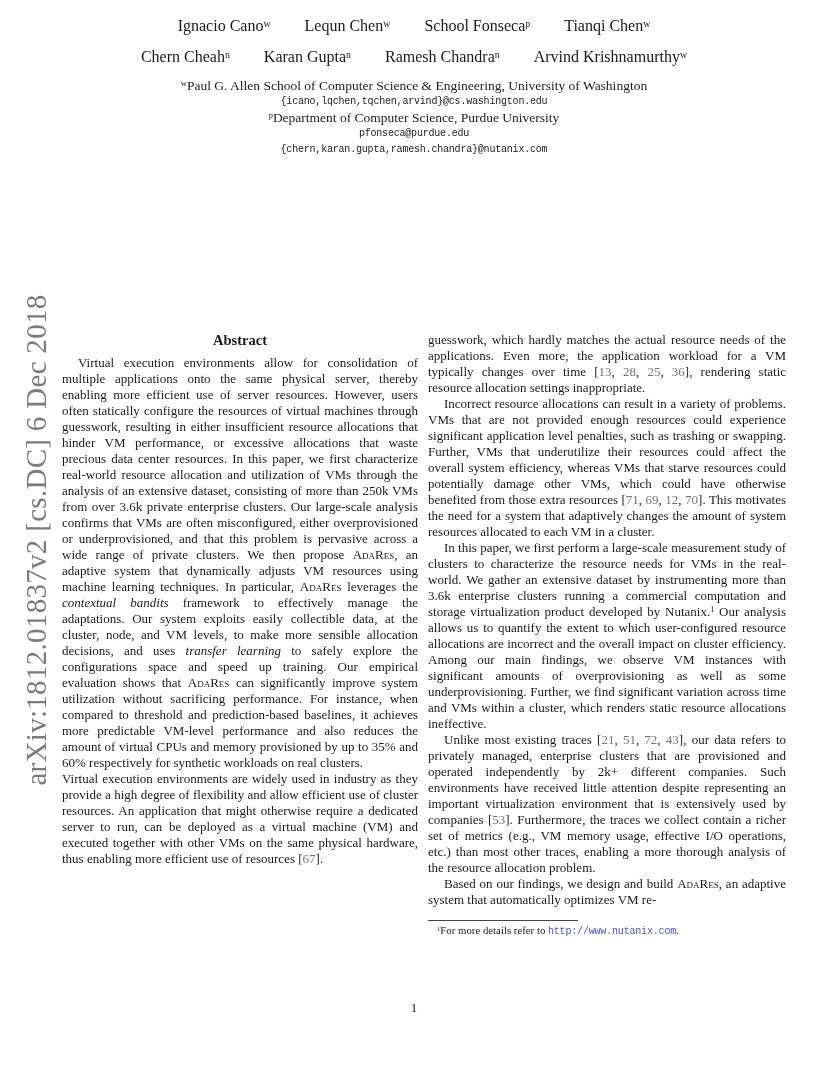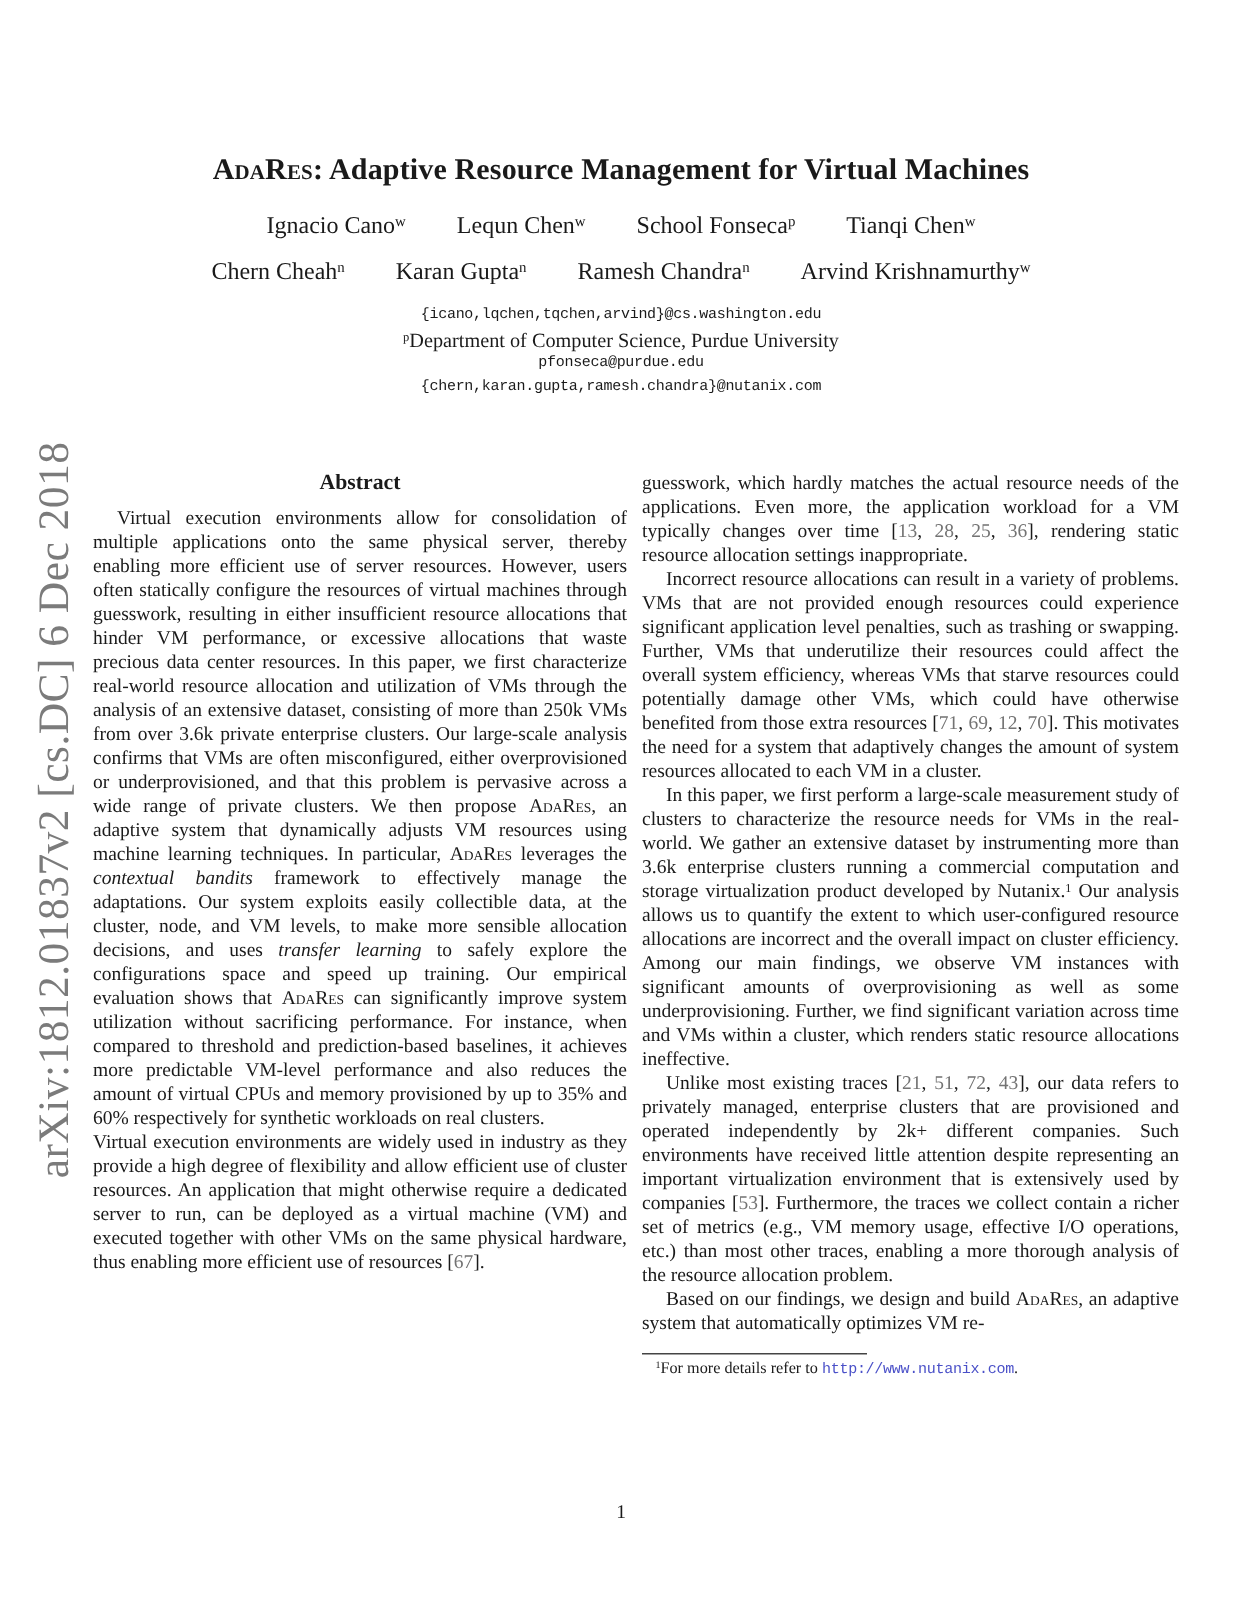--- a/index.html
+++ b/index.html
@@ -39,21 +39,21 @@
   .authors-row + .authors-row{margin-top:13px;}
   .author{display:inline-block;margin:0 15px;white-space:nowrap;}
   sup{font-size:0.62em;vertical-align:0.45em;line-height:0;}
   .affils{margin-top:12px;}
   .affil-serif{font-size:13.5px;line-height:16px;}
   .affil-mono{
     font-family:"Liberation Mono","DejaVu Sans Mono",monospace;
     font-size:10px;line-height:16px;letter-spacing:-0.2px;
   }
   .col{
-    position:absolute;top:314px;
+    position:absolute;top:332px;
     font-size:13px;line-height:16px;
   }
   .col-left{left:62px;width:356px;}
   .col-right{left:428px;width:358px;}
   .abstract-heading{
     text-align:center;font-weight:bold;font-size:14.5px;
     margin:0 0 7px 0;
   }
   .col p{margin:0;text-align:justify;}
   .col p.indent{text-indent:16px;}
@@ -85,37 +85,37 @@
   }
 </style>
 </head>
 <body>
 
 <div class="page">
 
   <div class="arxiv-side">arXiv:1812.01837v2  [cs.DC]  6 Dec 2018</div>
 
   <div class="header">
-    <div class="title"><span class="sc">AdaRes</span><span>: Adaptive Resource Management for Virtual Machines</span></div>
 
     <div class="authors-row">
       <span class="author"><span>Ignacio Cano</span><sup>w</sup></span>
       <span class="author"><span>Lequn Chen</span><sup>w</sup></span>
       <span class="author"><span>School Fonseca</span><sup>p</sup></span>
       <span class="author"><span>Tianqi Chen</span><sup>w</sup></span>
     </div>
 
     <div class="authors-row">
       <span class="author"><span>Chern Cheah</span><sup>n</sup></span>
       <span class="author"><span>Karan Gupta</span><sup>n</sup></span>
       <span class="author"><span>Ramesh Chandra</span><sup>n</sup></span>
       <span class="author"><span>Arvind Krishnamurthy</span><sup>w</sup></span>
     </div>
 
     <div class="affils">
+      <div class="affil-serif"><sup>w</sup><span>Paul G. Allen School of Computer Science &amp; Engineering, University of Washington</span></div>
       <div class="affil-mono">{icano,lqchen,tqchen,arvind}@cs.washington.edu</div>
       <div class="affil-serif"><sup>p</sup><span>Department of Computer Science, Purdue University</span></div>
       <div class="affil-mono">pfonseca@purdue.edu</div>
       <div class="affil-mono">{chern,karan.gupta,ramesh.chandra}@nutanix.com</div>
     </div>
   </div>
 
   <div class="col col-left">
     <div class="abstract-heading">Abstract</div>
     <p class="indent">Virtual execution environments allow for consolidation of multiple applications onto the same physical server, thereby enabling more efficient use of server resources. However, users often statically configure the resources of virtual machines through guesswork, resulting in either insufficient resource allocations that hinder VM performance, or excessive allocations that waste precious data center resources. In this paper, we first characterize real-world resource allocation and utilization of VMs through the analysis of an extensive dataset, consisting of more than 250k VMs from over 3.6k private enterprise clusters. Our large-scale analysis confirms that VMs are often misconfigured, either overprovisioned or underprovisioned, and that this problem is pervasive across a wide range of private clusters. We then propose <span class="sc">AdaRes</span>, an adaptive system that dynamically adjusts VM resources using machine learning techniques. In particular, <span class="sc">AdaRes</span> leverages the <em>contextual bandits</em> framework to effectively manage the adaptations. Our system exploits easily collectible data, at the cluster, node, and VM levels, to make more sensible allocation decisions, and uses <em>transfer learning</em> to safely explore the configurations space and speed up training. Our empirical evaluation shows that <span class="sc">AdaRes</span> can significantly improve system utilization without sacrificing performance. For instance, when compared to threshold and prediction-based baselines, it achieves more predictable VM-level performance and also reduces the amount of virtual CPUs and memory provisioned by up to 35% and 60% respectively for synthetic workloads on real clusters.</p>

